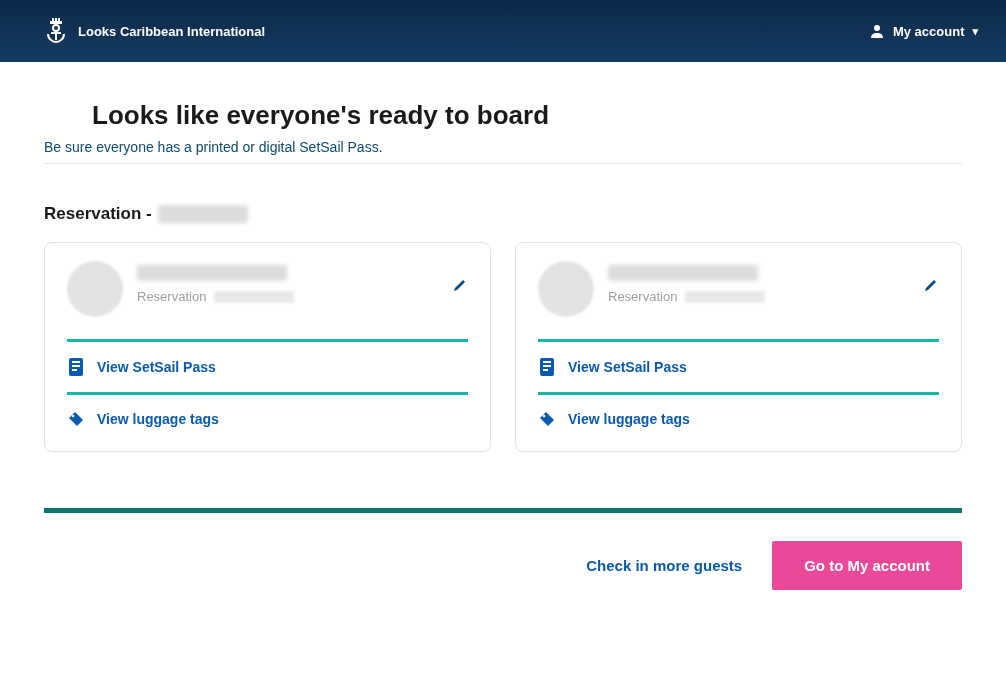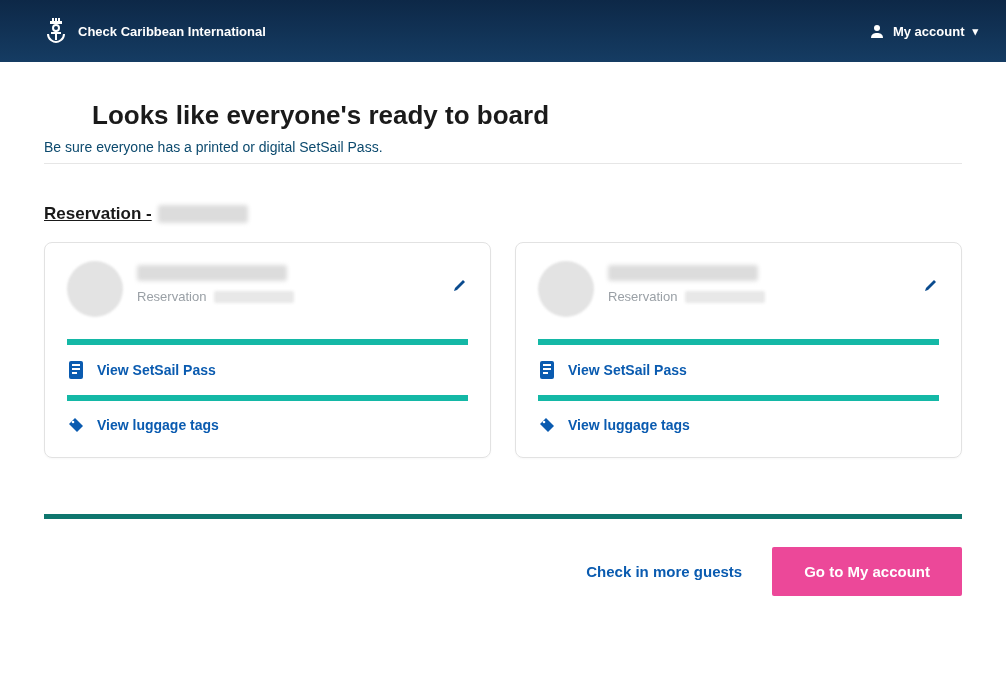--- a/index.html
+++ b/index.html
@@ -61,21 +61,20 @@
     margin-bottom: 40px;
   }
   .res-heading {
     font-size: 17px;
     font-weight: 800;
     color: #1a1a1a;
     display: flex;
     align-items: center;
     gap: 6px;
     margin-bottom: 18px;
-    text-decoration: underline;
   }
   .res-number-blur {
     display: inline-block;
     width: 90px;
     height: 18px;
     background: #dcdcdc;
     filter: blur(2px);
     border-radius: 3px;
   }
   .cards {
@@ -138,21 +137,21 @@
     top: 16px;
     cursor: pointer;
     color: #0a4b8e;
   }
   .edit-btn svg { display: block; }
   .action-row {
     display: flex;
     align-items: center;
     gap: 12px;
     padding: 16px 0;
-    border-top: 6px solid #14b8a6;
+    border-top: 3px solid #14b8a6;
     cursor: pointer;
     color: #0a5bb0;
     font-weight: bold;
     font-size: 14px;
   }
   .action-row .icon { width: 18px; display:flex; justify-content:center; }
   .footer {
     border-top: 5px solid #0f766e;
     margin-top: 56px;
     padding-top: 28px;
@@ -188,21 +187,21 @@
         <rect x="8" y="0" width="2" height="3" fill="#fff"></rect>
         <rect x="11" y="0" width="2" height="3" fill="#fff"></rect>
         <rect x="14" y="0" width="2" height="3" fill="#fff"></rect>
         <rect x="6" y="3" width="12" height="3" fill="#fff"></rect>
         <circle cx="12" cy="10" r="3" stroke="#fff" stroke-width="2"></circle>
         <rect x="11" y="12" width="2" height="10" fill="#fff"></rect>
         <path d="M4 16 C4 22 10 24 12 24 C14 24 20 22 20 16" stroke="#fff" stroke-width="2" fill="none"></path>
         <rect x="7" y="14" width="10" height="2" fill="#fff"></rect>
       </svg>
     </span>
-    <span class="brand-text">Check Caribbean International</span>
+    <span class="brand-text">Looks Caribbean International</span>
   </div>
   <div class="account">
     <span class="person-icon">
       <svg width="16" height="16" viewBox="0 0 16 16" fill="#fff">
         <circle cx="8" cy="5" r="3"></circle>
         <path d="M2 15 C2 11 5 10 8 10 C11 10 14 11 14 15 Z"></path>
       </svg>
     </span>
     <span>My account</span>
     <span class="chevron-down">▾</span>

